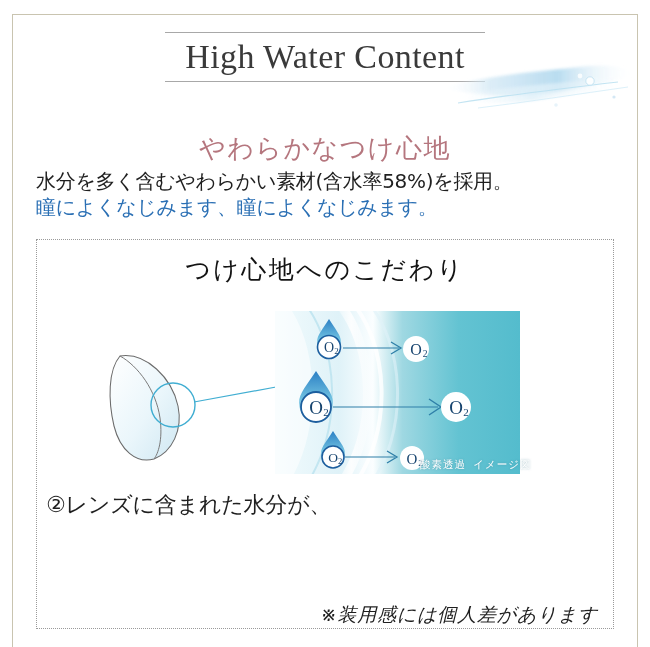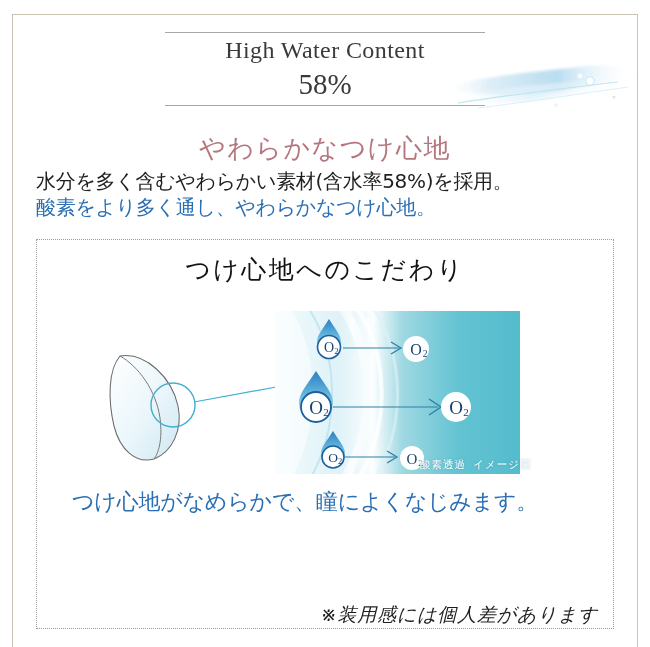--- a/index.html
+++ b/index.html
@@ -36,21 +36,21 @@
     width: 320px;
     text-align: center;
   }
   #title-rule-top, #title-rule-bottom {
     height: 0;
     border-top: 1px solid #a8a8a8;
     width: 100%;
   }
   #title-text {
     font-family: "Liberation Serif", "DejaVu Serif", serif;
-    font-size: 24px;
+    font-size: 34px;
     color: #3a3a3a;
     line-height: 1.22;
     letter-spacing: 0.4px;
     padding: 3px 0 4px 0;
     white-space: pre-line;
   }
   #title-pct {
     font-family: "Liberation Serif", "DejaVu Serif", serif;
     font-size: 29px;
     color: #3a3a3a;
@@ -205,21 +205,20 @@
   }
 </style>
 </head>
 <body>
 
 <div id="page-frame"></div>
 
 <div id="title-block">
   <div id="title-rule-top"></div>
   <div id="title-text">High Water Content</div>
-  <div id="title-pct">58%</div>
   <div id="title-rule-bottom"></div>
 </div>
 
 <svg id="wave-deco" viewBox="0 0 200 58">
   <defs>
     <linearGradient id="wg1" x1="0" y1="0" x2="1" y2="0">
       <stop offset="0%" stop-color="#ffffff" stop-opacity="0"></stop>
       <stop offset="25%" stop-color="#cfe6f4" stop-opacity=".75"></stop>
       <stop offset="60%" stop-color="#a8d4ec" stop-opacity=".85"></stop>
       <stop offset="100%" stop-color="#ffffff" stop-opacity="0"></stop>
@@ -242,21 +241,21 @@
   <circle cx="142" cy="14" r="2.4" fill="#ffffff" opacity=".8"></circle>
   <circle cx="161" cy="25" r="1.7" fill="#ffffff" opacity=".8"></circle>
   <circle cx="176" cy="35" r="1.6" fill="#cfe6f4" opacity=".9"></circle>
   <circle cx="118" cy="43" r="1.8" fill="#e4f2fa" opacity=".9"></circle>
 </svg>
 
 <div id="subhead">やわらかなつけ心地</div>
 
 <div id="intro">
   <div class="intro-line ink-dark">水分を多く含むやわらかい素材(含水率58%)を採用。</div>
-  <div class="intro-line ink-blue">酸素をより多く通し、やわらかなつけ心地。</div>
+  <div class="intro-line ink-blue">瞳によくなじみます、瞳によくなじみます。</div>
 </div>
 
 <div id="dotted-box"></div>
 
 <div id="section-heading-wrap">
   <span id="section-heading">つけ心地へのこだわり<span id="section-heading-bar"></span></span>
 </div>
 
 <svg id="lens-illustration" viewBox="0 0 195 125">
   <defs>
@@ -341,19 +340,19 @@
   <text x="191" y="104.5" font-family="Liberation Serif, DejaVu Serif, serif" font-size="11" fill="#17446f" text-anchor="middle">2</text>
 
   <circle cx="137" cy="147" r="12" fill="#ffffff"></circle>
   <text x="137" y="153" font-family="Liberation Serif, DejaVu Serif, serif" font-size="15" fill="#17446f" text-anchor="middle">O</text>
   <text x="145.5" y="154.5" font-family="Liberation Serif, DejaVu Serif, serif" font-size="9" fill="#17446f" text-anchor="middle">2</text>
 </svg>
 <div id="o2-caption" style="position:absolute; left:420px; top:458px;">酸素透過 イメージ図</div>
 
 <div id="items">
   <div class="item">
-    <div class="item-line-2">つけ心地がなめらかで、瞳によくなじみます。</div>
   </div>
   <div class="item">
+    <div class="item-line-1"><span>②</span><span>レンズに含まれた水分が、</span></div>
   </div>
 </div>
 
 <div id="disclaimer">※装用感には個人差があります</div>
 
 </body></html>

